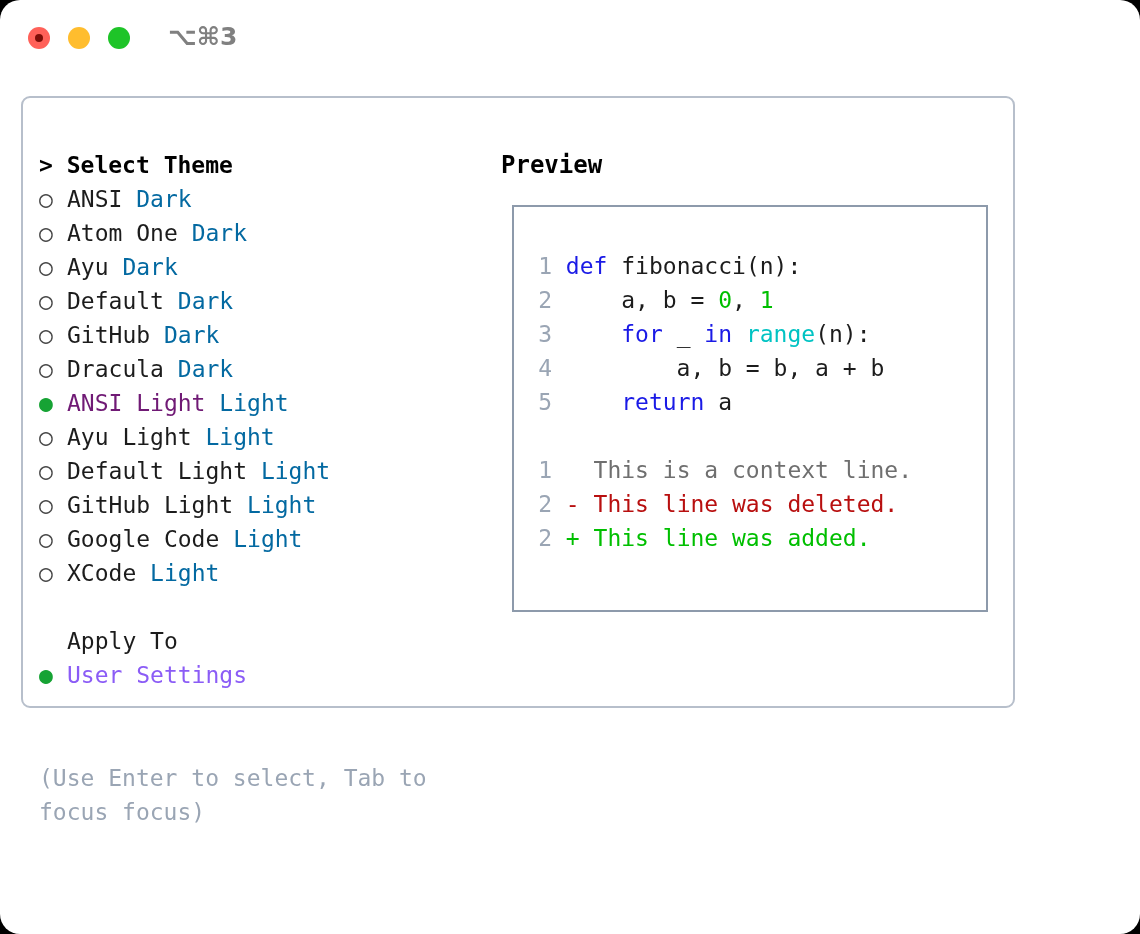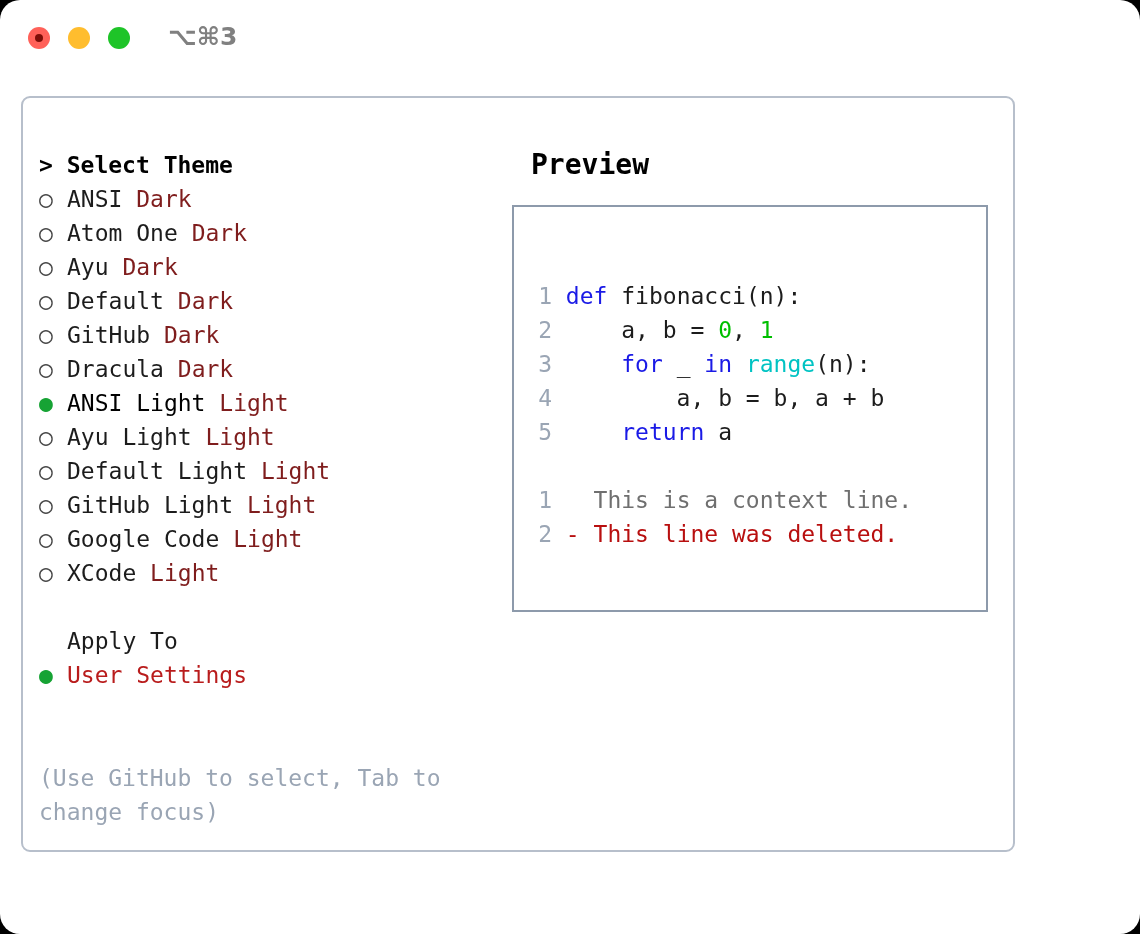--- a/index.html
+++ b/index.html
@@ -61,21 +61,21 @@
     font-family: "DejaVu Sans", "Liberation Sans", sans-serif;
     white-space: nowrap;
   }
 
   
   #content-frame {
     position: absolute;
     left: 21px;
     top: 96px;
     width: 994px;
-    height: 756px;
+    height: 612px;
     border: 2px solid #b7bfcb;
     border-radius: 9px;
     box-sizing: border-box;
     background: #ffffff;
   }
 
   
   #theme-column {
     position: absolute;
     left: 16px;
@@ -97,24 +97,24 @@
   }
 
   .marker {
     display: inline-block;
     width: 28px;
   }
   .marker-sel { color: #16a334; }
   .marker-unsel { color: #4a4a4a; }
 
   .theme-name { color: #1c1c1c; }
-  .theme-name.selected { color: #000000; }
-  .theme-variant { color: #7f1d1d; }
-
-  .apply-row.selected .theme-name { color: #b91c1c; }
+  .theme-name.selected { color: #701a75; }
+  .theme-variant { color: #0369a1; }
+
+  .apply-row.selected .theme-name { color: #8b5cf6; }
 
   #hint {
     position: absolute;
     left: 16px;
     top: 663px;
     width: 420px;
     font-family: "DejaVu Sans Mono", "Liberation Mono", monospace;
     font-size: 23px;
     line-height: 34px;
     color: #9aa5b4;
@@ -122,44 +122,42 @@
 
   
   #preview-column {
     position: absolute;
     left: 478px;
     top: 50px;
     width: 490px;
   }
   #preview-title {
     font-family: "DejaVu Sans Mono", "Liberation Mono", monospace;
-    font-size: 28px;
+    font-size: 24px;
     font-weight: bold;
     color: #000000;
     line-height: 34px;
-    margin-left: 30px;
   }
 
   #preview-panel {
     position: absolute;
     left: 489px;
     top: 107px;
     width: 476px;
     height: 407px;
     border: 2px solid #8d9aab;
     box-sizing: border-box;
     background: #ffffff;
   }
 
   #code-area {
     position: absolute;
     left: 14px;
     top: 42px;
     right: 10px;
-    margin-top: 30px;
   }
 
   .code-line {
     font-family: "DejaVu Sans Mono", "Liberation Mono", monospace;
     font-size: 23px;
     line-height: 34px;
     white-space: pre;
   }
   .lnum {
     display: inline-block;
@@ -217,37 +215,38 @@
 
       <div class="blank-line"></div>
 
       <div class="mono-line"><span class="marker"></span><span>Apply To</span></div>
 
       <div id="apply-list">
           <div class="mono-line apply-row selected"><span class="marker marker-sel">●</span><span class="theme-name selected">User Settings</span></div>
         </div>
     </div>
 
-    <div id="hint">(Use GitHub to select, Tab to change focus)</div>
+    <div id="hint">(Use Enter to select, Tab to focus focus)</div>
 
     <div id="preview-column">
       <div id="preview-title">Preview</div>
     </div>
 
     <div id="preview-panel">
       <div id="code-area">
         <div id="code-lines">
             <div class="code-line"><span class="lnum">1</span><span class="code-body"><span class="tok-plain"> </span><span class="tok-kw">def</span><span class="tok-plain"> fibonacci(n):</span></span></div>
             <div class="code-line"><span class="lnum">2</span><span class="code-body"><span class="tok-plain">     a, b = </span><span class="tok-num">0</span><span class="tok-plain">, </span><span class="tok-num">1</span></span></div>
             <div class="code-line"><span class="lnum">3</span><span class="code-body"><span class="tok-plain">     </span><span class="tok-kw">for</span><span class="tok-plain"> _ </span><span class="tok-kw">in</span><span class="tok-plain"> </span><span class="tok-builtin">range</span><span class="tok-plain">(n):</span></span></div>
             <div class="code-line"><span class="lnum">4</span><span class="code-body"><span class="tok-plain">         a, b = b, a + b</span></span></div>
             <div class="code-line"><span class="lnum">5</span><span class="code-body"><span class="tok-plain">     </span><span class="tok-kw">return</span><span class="tok-plain"> a</span></span></div>
           </div>
         <div class="blank-line"></div>
         <div id="diff-lines">
             <div class="code-line"><span class="lnum">1</span><span class="diff-ctx">  </span><span class="diff-ctx"> This is a context line.</span></div>
             <div class="code-line"><span class="lnum">2</span><span class="diff-del"> -</span><span class="diff-del"> This line was deleted.</span></div>
+            <div class="code-line"><span class="lnum">2</span><span class="diff-add"> +</span><span class="diff-add"> This line was added.</span></div>
           </div>
       </div>
     </div>
 
   </div>
 </div>
 
 </body></html>

